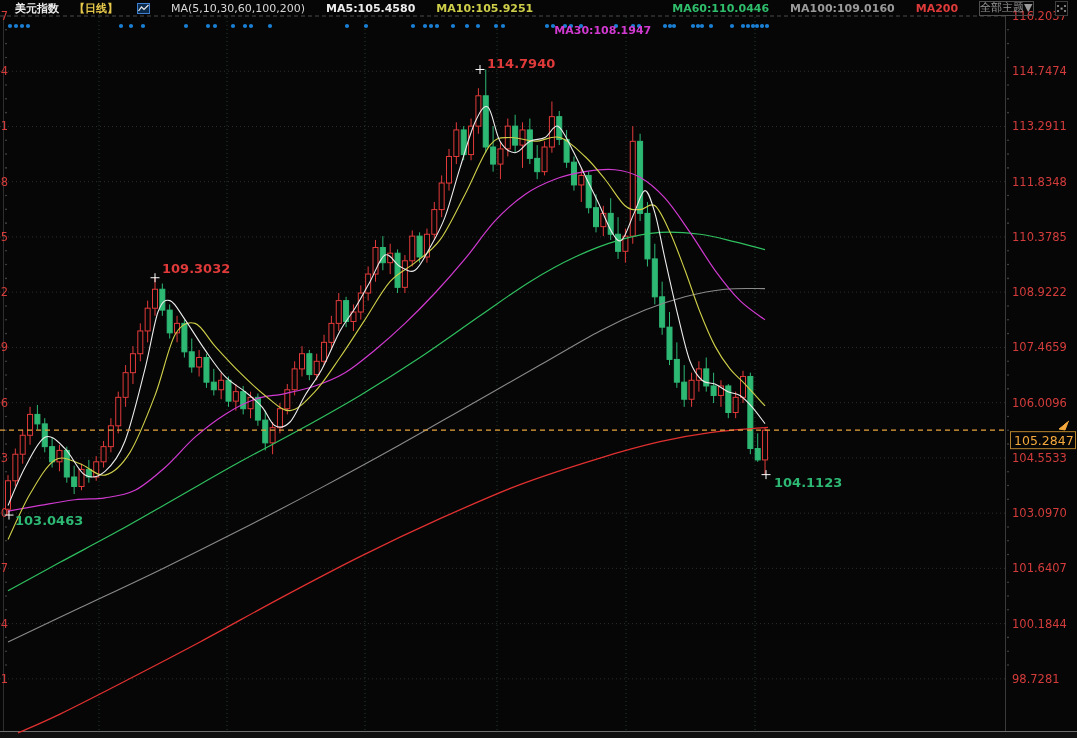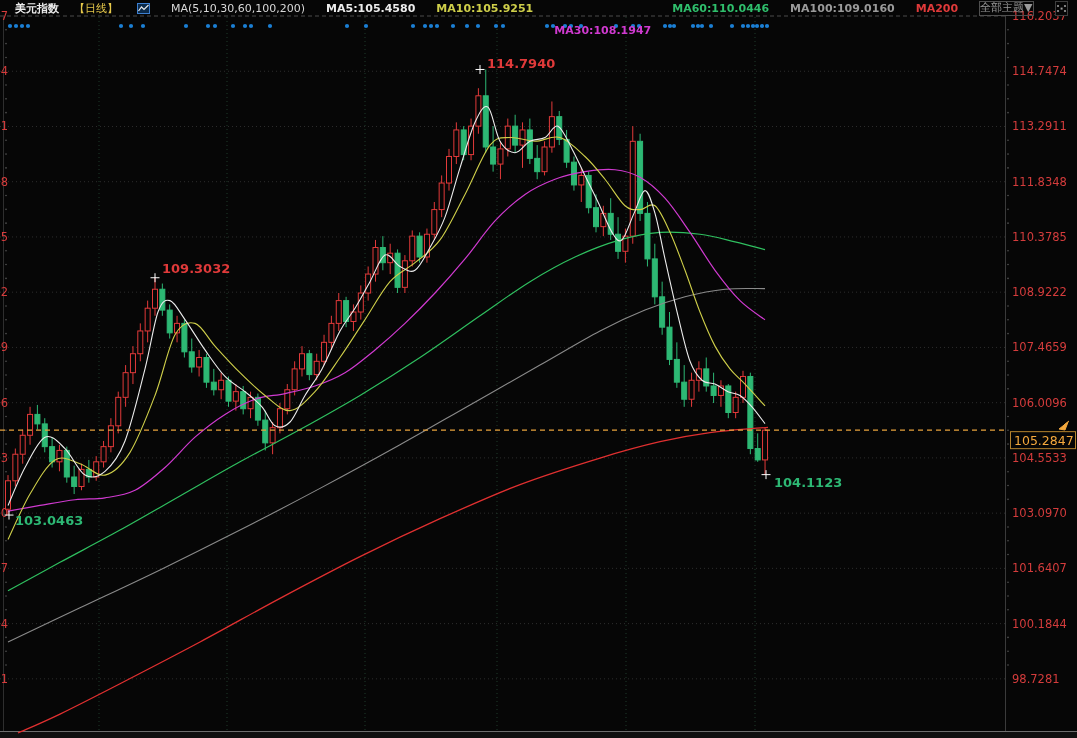--- a/index.html
+++ b/index.html
@@ -3,21 +3,21 @@
 <meta charset="utf-8">
 <style>
   html,body{margin:0;padding:0;background:#060606;width:1077px;height:738px;overflow:hidden;
             font-family:"DejaVu Sans","Liberation Sans",sans-serif;}
   #stage{position:relative;width:1077px;height:738px;background:#060606;}
   #chart-svg{position:absolute;left:0;top:0;}
   .topbar{position:absolute;left:0;top:0;width:1077px;height:15px;display:flex;align-items:center;
           box-sizing:border-box;padding:1px 68px 0 15px;gap:21px;font-size:11px;line-height:13px;
           white-space:nowrap;z-index:5;}
   .t-title{color:#ececec;font-weight:bold;}
-  .t-period{color:#e6c84a;font-weight:normal;margin-left:-6px;}
+  .t-period{color:#e6c84a;font-weight:bold;margin-left:-6px;}
   .t-ma{color:#d8d8d8;}
   .ma-item{font-weight:bold;}
   .mini-icon{width:13px;height:11px;display:inline-block;margin-left:-2px;}
   .theme-dd{margin-left:auto;border:1px solid #4f4f4f;color:#999;width:76px;height:13px;
             text-align:left;font-size:11px;line-height:12px;cursor:pointer;}
   .tb-icon{width:16px;height:13px;border:1px solid #3e3e3e;display:flex;align-items:center;
            justify-content:center;cursor:pointer;background:#060606;}
   .tb-icon.active{border-color:#2b6bd7;}
 </style>
 </head>

